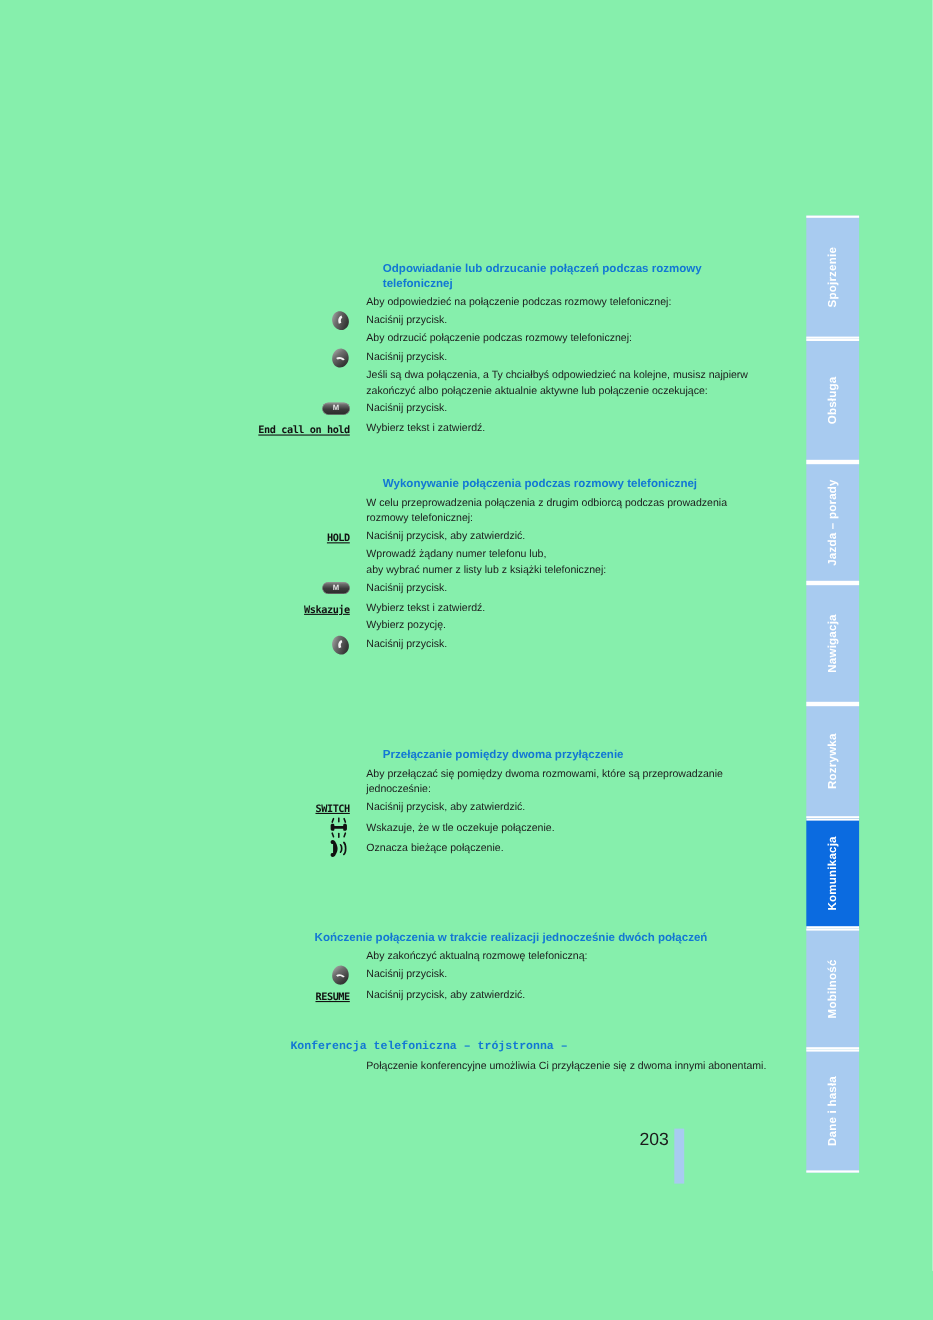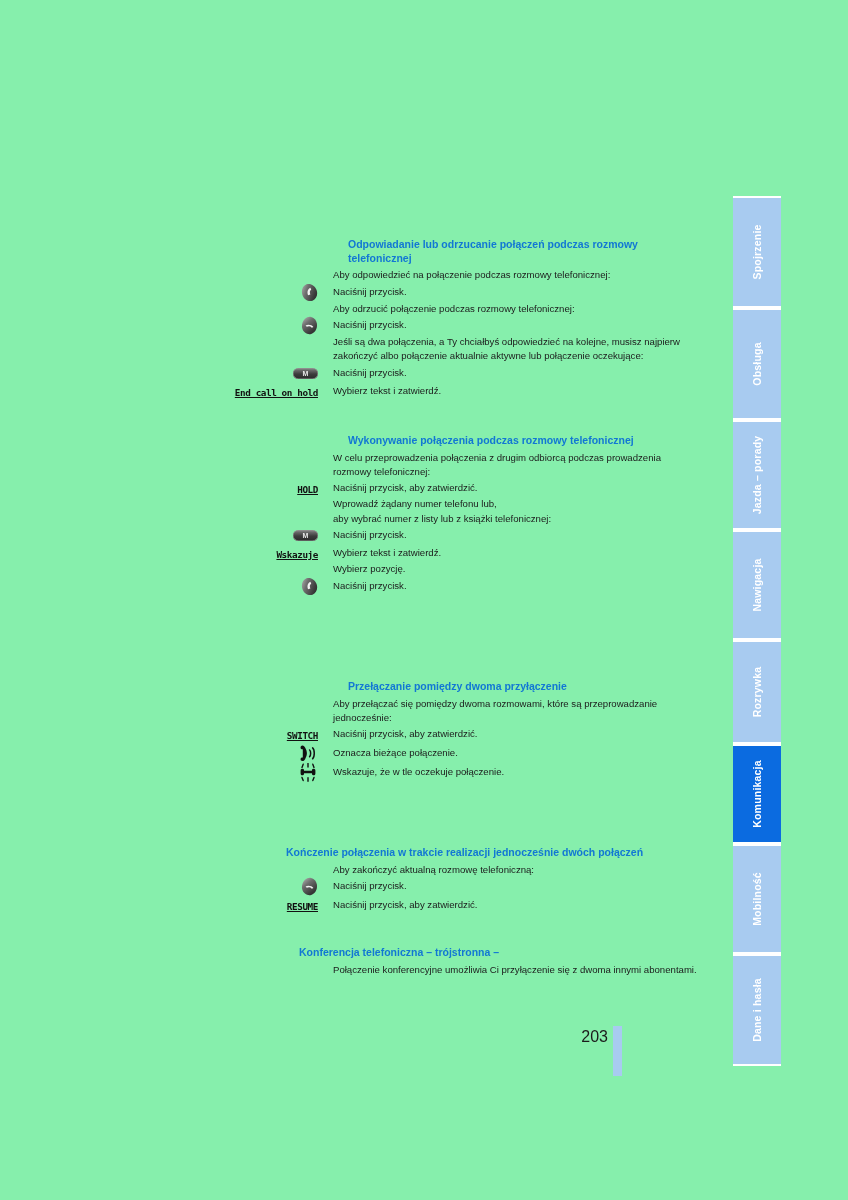--- a/index.html
+++ b/index.html
@@ -289,39 +289,39 @@
           <div class="row">
             <div class="gutter"></div>
             <div class="rtext">Aby przełączać się pomiędzy dwoma rozmowami, które są przeprowadzanie jednocześnie:</div>
           </div>
           <div class="row">
             <div class="gutter"><span class="mono">SWITCH</span></div>
             <div class="rtext">Naciśnij przycisk, aby zatwierdzić.</div>
           </div>
           <div class="row">
             <div class="gutter"><span class="glyph"><svg width="20" height="19" viewBox="0 0 20 19">
-                  <path d="M4.4 1.6 C3.2 1.6 2.4 2.6 2.6 3.9 C2.8 5.1 3.8 5.4 4.8 5.3 L4.8 13.4 C3.8 13.3 2.8 13.6 2.6 14.8 C2.4 16.1 3.2 17.1 4.4 17.1 C5.8 17.1 6.6 16.0 7.2 14.9 C8.3 12.8 8.9 11.0 8.9 9.3 C8.9 7.6 8.3 5.8 7.2 3.8 C6.6 2.7 5.8 1.6 4.4 1.6 Z" fill="#111"></path>
-                  <path d="M11.6 6.0 C13.0 7.0 13.0 11.6 11.6 12.7" stroke="#111" stroke-width="1.5" fill="none" stroke-linecap="round"></path>
-                  <path d="M14.6 3.9 C16.8 5.7 16.8 13.0 14.6 14.8" stroke="#111" stroke-width="1.5" fill="none" stroke-linecap="round"></path>
-                </svg></span></div>
-            <div class="rtext">Oznacza bieżące połączenie.</div>
-          </div>
-          <div class="row">
-            <div class="gutter"><span class="glyph"><svg width="20" height="19" viewBox="0 0 20 19">
                   <g stroke="#111" stroke-width="1.4" stroke-linecap="round">
                     <line x1="5.2" y1="1.2" x2="4.0" y2="4.4"></line>
                     <line x1="10.0" y1="0.6" x2="10.0" y2="4.0"></line>
                     <line x1="14.8" y1="1.2" x2="16.0" y2="4.4"></line>
                     <line x1="5.2" y1="17.6" x2="4.0" y2="14.4"></line>
                     <line x1="10.0" y1="18.2" x2="10.0" y2="14.8"></line>
                     <line x1="14.8" y1="17.6" x2="16.0" y2="14.4"></line>
                   </g>
                   <path d="M2.6 7.4 C2.6 6.2 3.6 5.6 4.8 5.8 C5.9 6.0 6.1 6.9 6.0 7.8 L14.0 7.8 C13.9 6.9 14.1 6.0 15.2 5.8 C16.4 5.6 17.4 6.2 17.4 7.4 L17.4 10.4 C17.4 11.8 16.4 12.5 15.2 12.3 C14.1 12.1 13.9 11.2 14.0 10.3 L6.0 10.3 C6.1 11.2 5.9 12.1 4.8 12.3 C3.6 12.5 2.6 11.8 2.6 10.4 Z" fill="#111"></path>
                 </svg></span></div>
             <div class="rtext">Wskazuje, że w tle oczekuje połączenie.</div>
+          </div>
+          <div class="row">
+            <div class="gutter"><span class="glyph"><svg width="20" height="19" viewBox="0 0 20 19">
+                  <path d="M4.4 1.6 C3.2 1.6 2.4 2.6 2.6 3.9 C2.8 5.1 3.8 5.4 4.8 5.3 L4.8 13.4 C3.8 13.3 2.8 13.6 2.6 14.8 C2.4 16.1 3.2 17.1 4.4 17.1 C5.8 17.1 6.6 16.0 7.2 14.9 C8.3 12.8 8.9 11.0 8.9 9.3 C8.9 7.6 8.3 5.8 7.2 3.8 C6.6 2.7 5.8 1.6 4.4 1.6 Z" fill="#111"></path>
+                  <path d="M11.6 6.0 C13.0 7.0 13.0 11.6 11.6 12.7" stroke="#111" stroke-width="1.5" fill="none" stroke-linecap="round"></path>
+                  <path d="M14.6 3.9 C16.8 5.7 16.8 13.0 14.6 14.8" stroke="#111" stroke-width="1.5" fill="none" stroke-linecap="round"></path>
+                </svg></span></div>
+            <div class="rtext">Oznacza bieżące połączenie.</div>
           </div>
         </div>
         <div class="block" style="top: 846px; left: 180px;">
           <h2 class="heading" style="margin-left: 106px;">Kończenie połączenia w trakcie realizacji jednocześnie dwóch połączeń</h2>
           <div style="height: 3px;"></div>
           <div class="row">
             <div class="gutter"></div>
             <div class="rtext">Aby zakończyć aktualną rozmowę telefoniczną:</div>
           </div>
           <div class="row">
@@ -340,21 +340,21 @@
                   </g>
                 </svg></span></div>
             <div class="rtext">Naciśnij przycisk.</div>
           </div>
           <div class="row">
             <div class="gutter"><span class="mono">RESUME</span></div>
             <div class="rtext">Naciśnij przycisk, aby zatwierdzić.</div>
           </div>
         </div>
         <div class="block" style="top: 946px; left: 180px;">
-          <h2 class="heading" style="margin-left: 119px;">Konferencja telefoniczna – trójstronna –</h2>
+          <h2 class="heading" style="margin-left: 84px; font-family: Liberation Mono, monospace;">Konferencja telefoniczna – trójstronna –</h2>
           <div style="height: 3px;"></div>
           <div class="row">
             <div class="gutter"></div>
             <div class="rtext">Połączenie konferencyjne umożliwia Ci przyłączenie się z dwoma innymi abonentami.</div>
           </div>
         </div>
       </div>
   </div>
 
   <div id="page-number">203</div>

